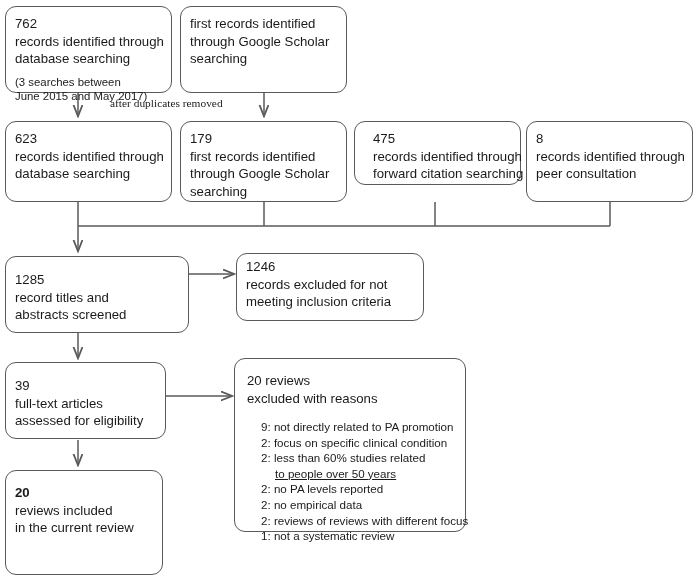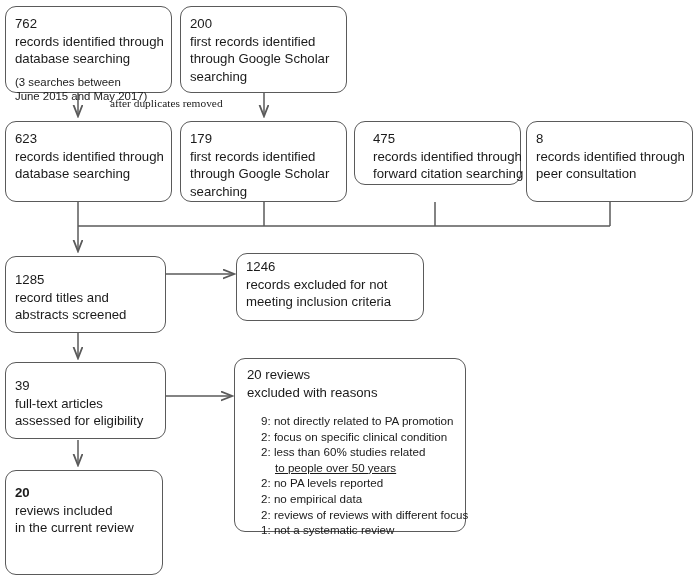--- a/index.html
+++ b/index.html
@@ -118,21 +118,20 @@
     <div class="line">762</div>
     <div class="line">records identified through</div>
     <div class="line">database searching</div>
     <div class="subblock">
       <div class="sub">(3 searches between</div>
       <div class="sub">June 2015 and May 2017)</div>
     </div>
   </div>
 
   <div class="box" style="left:180px; top:6px; width:167px; height:87px;">
-    <div class="line">200</div>
     <div class="line">first records identified</div>
     <div class="line">through Google Scholar</div>
     <div class="line">searching</div>
   </div>
 
   <div class="caption" style="left:110px; top:96px;">after duplicates removed</div>
 
   <div class="box" style="left:5px; top:121px; width:167px; height:81px;">
     <div class="line">623</div>
     <div class="line">records identified through</div>
@@ -151,39 +150,39 @@
     <div class="line">records identified through</div>
     <div class="line">forward citation searching</div>
   </div>
 
   <div class="box" style="left:526px; top:121px; width:167px; height:81px;">
     <div class="line">8</div>
     <div class="line">records identified through</div>
     <div class="line">peer consultation</div>
   </div>
 
-  <div class="box" style="left:5px; top:256px; width:161px; height:77px; padding-top:14px;">
+  <div class="box" style="left:5px; top:256px; width:184px; height:77px; padding-top:14px;">
     <div class="line">1285</div>
     <div class="line">record titles and</div>
     <div class="line">abstracts screened</div>
   </div>
 
   <div class="box" style="left:236px; top:253px; width:188px; height:68px; padding-top:4px;">
     <div class="line">1246</div>
     <div class="line">records excluded for not</div>
     <div class="line">meeting inclusion criteria</div>
   </div>
 
   <div class="box" style="left:5px; top:362px; width:161px; height:77px; padding-top:14px;">
     <div class="line">39</div>
     <div class="line">full-text articles</div>
     <div class="line">assessed for eligibility</div>
   </div>
 
-  <div class="box" style="left:234px; top:358px; width:232px; height:174px; padding-top:7px; padding-left:12px;">
+  <div class="box" style="left:234px; top:358px; width:232px; height:174px; padding-top:13px; padding-left:12px;">
     <div class="line">20 reviews</div>
     <div class="line">excluded with reasons</div>
     <div class="reasons">
       <div class="sub">9: not directly related to PA promotion</div>
       <div class="sub">2: focus on specific clinical condition</div>
       <div class="sub">2: less than 60% studies related</div>
       <div class="sub indent2">to people over 50 years</div>
       <div class="sub">2: no PA levels reported</div>
       <div class="sub">2: no empirical data</div>
       <div class="sub">2: reviews of reviews with different focus</div>

